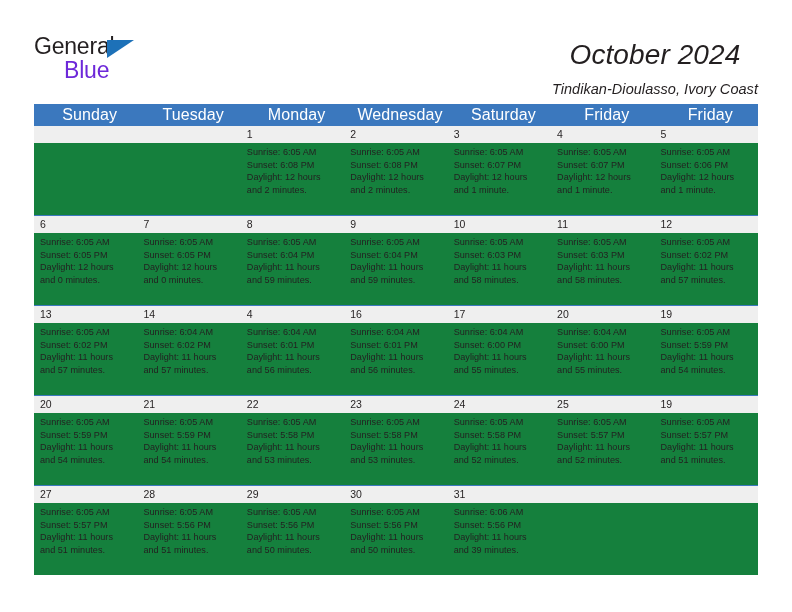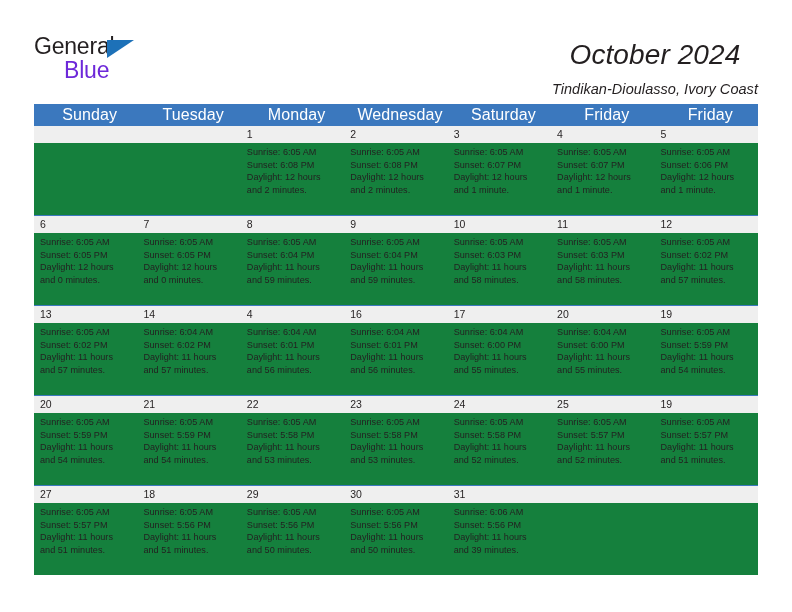--- a/index.html
+++ b/index.html
@@ -402,21 +402,21 @@
               <p>Sunset: 5:57 PM</p>
               <p>Daylight: 11 hours</p>
               <p>and 51 minutes.</p>
             </div>
           </div>
         </div>
         <div class="week">
           <div class="week-top-rule"></div>
           <div class="daynum-row">
             <div class="daynum">27</div>
-            <div class="daynum">18</div>
+            <div class="daynum">28</div>
             <div class="daynum">29</div>
             <div class="daynum">30</div>
             <div class="daynum">31</div>
             <div class="daynum"></div>
             <div class="daynum"></div>
           </div>
           <div class="detail-row">
             <div class="detail">
               <p>Sunrise: 6:05 AM</p>
               <p>Sunset: 5:57 PM</p>

